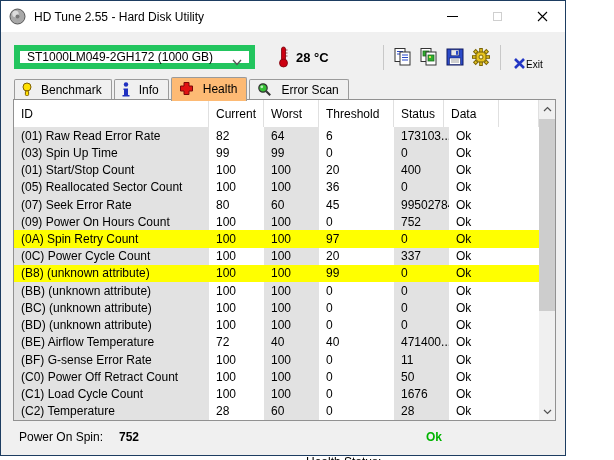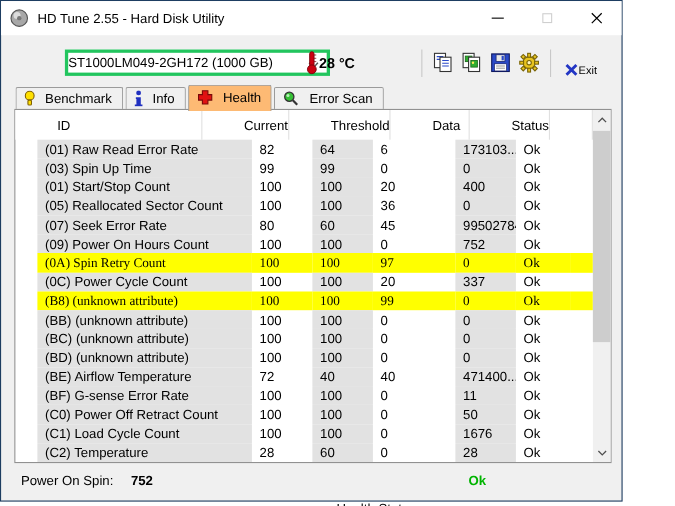--- a/index.html
+++ b/index.html
@@ -12,54 +12,54 @@
   .titlebar { height:31px; background:#ffffff; display:flex; align-items:center; padding-left:8px; }
   .app-icon { width:17px; height:17px; flex:0 0 auto; }
   .title-text { margin-left:8px; font-size:12px; color:#000; white-space:nowrap; }
   .win-controls { margin-left:auto; display:flex; height:31px; }
   .win-btn { width:45px; height:31px; display:flex; align-items:center; justify-content:center; }
   .min-glyph { width:11px; height:1px; background:#000; display:block; }
   .max-glyph { width:9px; height:9px; border:1px solid #cfcfcf; display:block; }
 
   
   .combo { position:absolute; left:13px; top:44px; width:241px; height:24px; background:#fff;
-           border:3px solid #22c55e; display:flex; align-items:center; font-size:12px; padding-left:0;margin-left:45px; }
+           border:6px solid #22c55e; display:flex; align-items:center; font-size:12px; padding-left:7px; }
   .combo-chevron { position:absolute; right:7px; top:8px; }
-  .temp-wrap { position:absolute; left:277px; top:44px; display:flex; align-items:center; gap:1px; height:24px; }
+  .temp-wrap { position:absolute; left:277px; top:44px; display:flex; align-items:center; gap:7px; height:24px; }
   .temp-text { font-size:13px; font-weight:bold; }
   .tb-group { position:absolute; left:376px; top:42px; display:flex; align-items:center; height:28px; }
   .tb-sep { width:1px; height:25px; background:#c8c8c8; margin:0 6px; }
   .tb-btn { width:26px; height:26px; display:flex; align-items:center; justify-content:center; }
   .exit-btn { display:flex; align-items:flex-end; padding:0 6px; height:26px; font-size:10px; }
 
   
   .tabs { position:absolute; left:13px; top:75px; height:24px; display:flex; align-items:flex-end; }
   .tab { display:flex; align-items:center; gap:9px; font-size:12px; padding:3px 9px 4px 7px; height:21px;
          background:#f0f0f0; border:1px solid #9b9b9b; border-bottom:none; border-radius:2px 2px 0 0;
          margin-right:2px; position:relative; }
   .tab.active { background:#fdba74; height:24px; z-index:3; margin-bottom:-1px; padding-bottom:5px; }
 
   
   .table { position:absolute; left:12px; top:98px; width:543px; height:322px;
            border:1px solid #919191; background:#fff; z-index:2; }
   .thead { position:absolute; left:0; right:16px; top:0; height:27px; display:flex; background:#fff; }
   .th { font-size:12px; color:#000; display:flex; align-items:center; padding-left:7px;
-        border-right:1px solid #e0e0e0;margin-left:31px; }
-  .tbody { position:absolute; left:0; right:16px; top:27px; bottom:0; display:grid; grid-auto-rows:1fr;padding-left:20px; }
+        border-right:1px solid #e0e0e0; }
+  .tbody { position:absolute; left:0; right:16px; top:27px; bottom:0; display:grid; grid-auto-rows:1fr; }
   .trow { display:flex; }
   .td { font-size:12px; display:flex; align-items:center; padding-left:7px; white-space:nowrap; overflow:hidden; }
   .c-id        { width:195px; }
   .c-current   { width:55px; }
   .c-worst     { width:55px; }
   .c-threshold { width:75px; }
   .c-data      { width:55px; }
   .c-status    { width:50px; }
   .c-fill      { flex:1; }
   .td.c-id, .td.c-worst, .td.c-data { background:#e2e2e2; }
-  .trow.hl .td { background:#ffff00;font-family:Liberation Serif, serif; }
+  .trow.hl .td { background:#ffff00; }
 
   
   .vscroll { position:absolute; right:0; top:0; bottom:0; width:16px; background:#f0f0f0; }
   .sb-arrow { position:absolute; left:0; width:16px; height:17px; display:flex; align-items:center; justify-content:center; }
   .sb-up { top:0; } .sb-down { bottom:0; }
   .sb-thumb { position:absolute; left:0; top:19px; width:16px; height:192px; background:#cdcdcd; }
 
   
   .status-item { position:absolute; font-size:12px; color:#000; }
   .lbl-pot  { left:18px;  top:429px; }
@@ -199,23 +199,24 @@
         <line x1="9.2" y1="9.2" x2="13.2" y2="13.2" stroke="#333" stroke-width="2"></line>
       </svg>
       <span>Error Scan</span>
     </div>
   </div>
 
   <div class="table">
     <div class="thead">
       <div class="th c-id">ID</div>
       <div class="th c-current">Current</div>
+      <div class="th c-worst">Worst</div>
       <div class="th c-threshold">Threshold</div>
+      <div class="th c-status">Status</div>
       <div class="th c-data">Data</div>
-      <div class="th c-status">Status</div>
       <div class="th c-fill"></div>
     </div>
     <div class="tbody">
         <div class="trow">
           <div class="td c-id">(01) Raw Read Error Rate</div>
           <div class="td c-current">82</div>
           <div class="td c-worst">64</div>
           <div class="td c-threshold">6</div>
           <div class="td c-data">173103...</div>
           <div class="td c-status">Ok</div>

